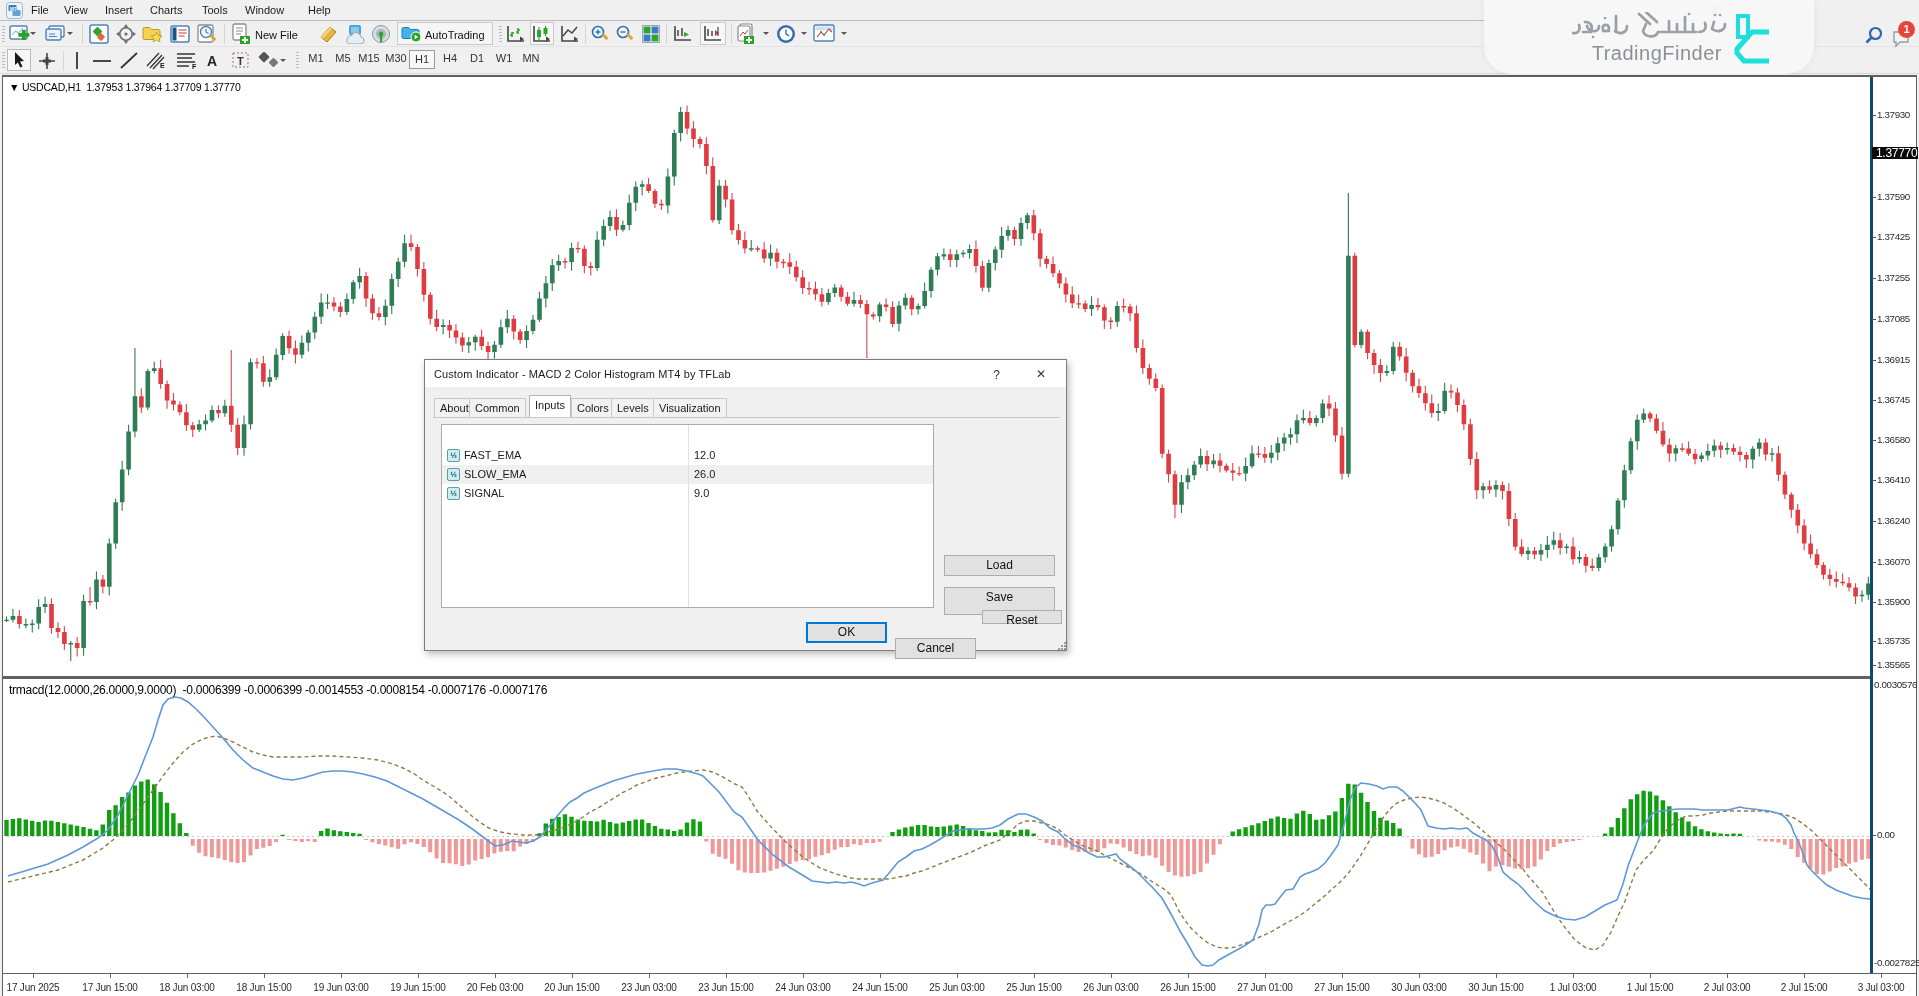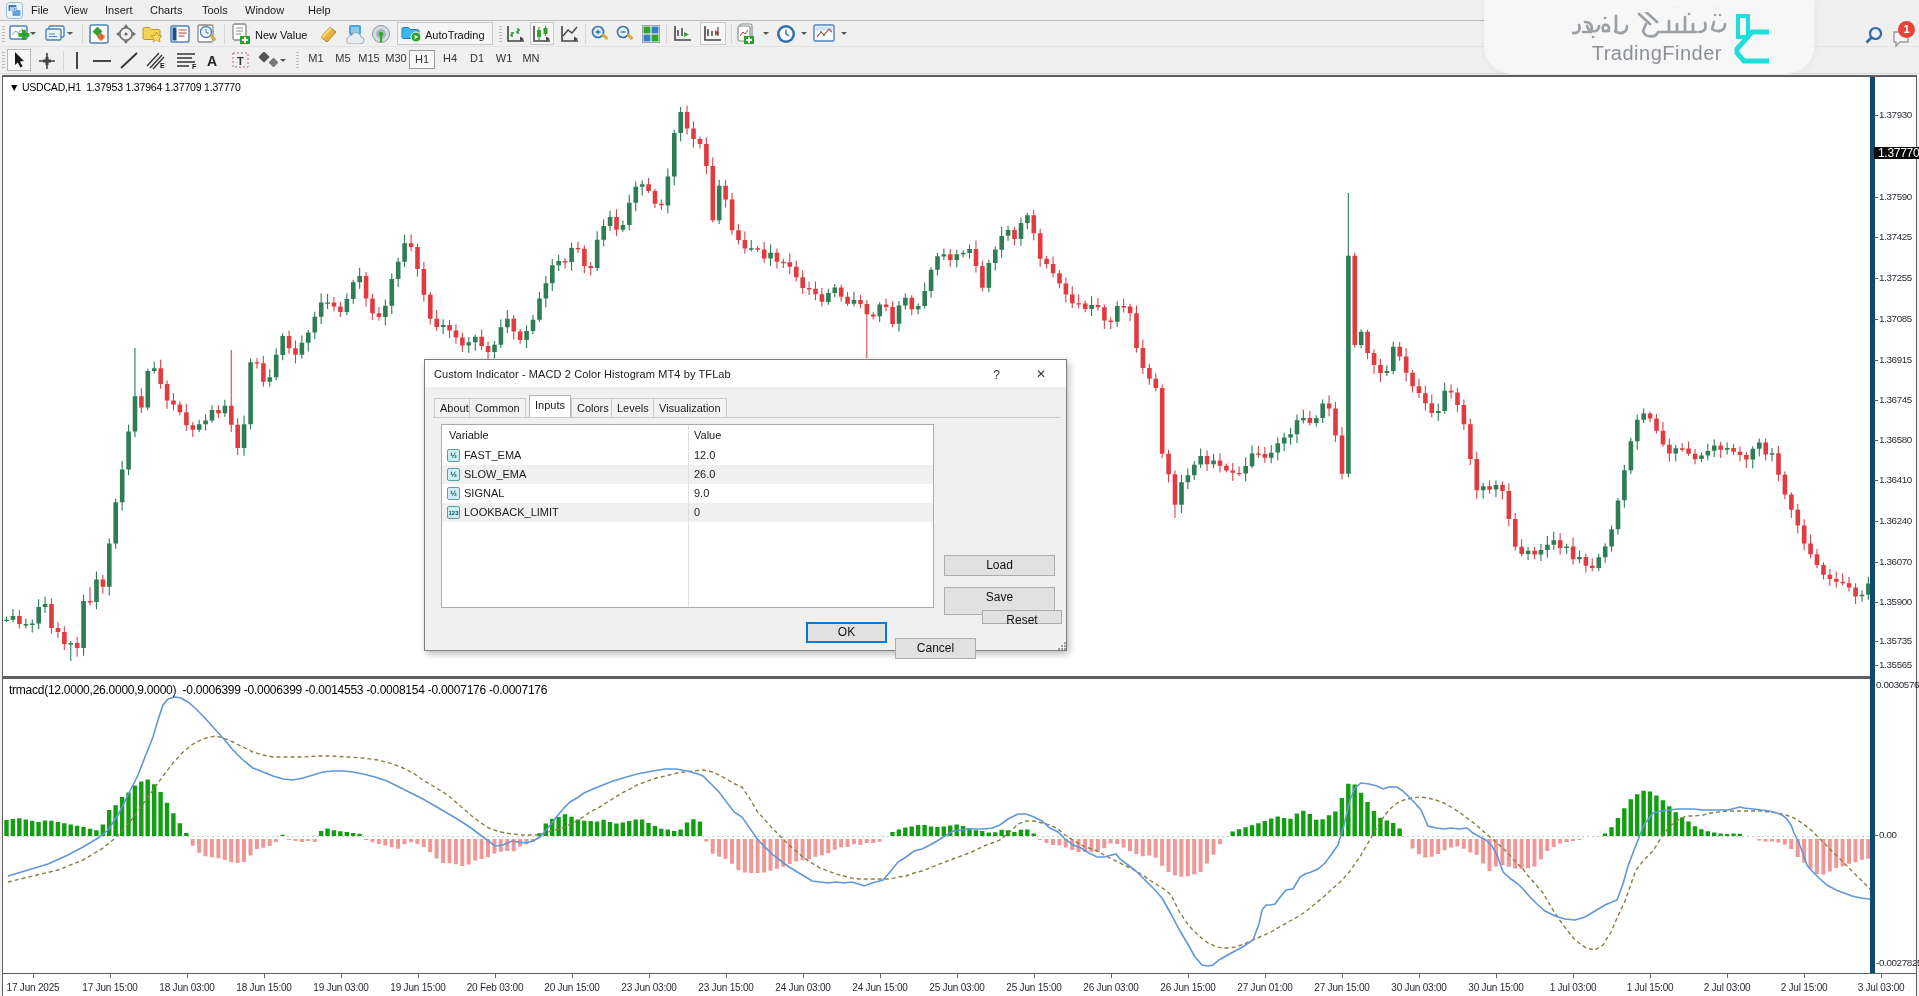--- a/index.html
+++ b/index.html
@@ -9,21 +9,21 @@
 #toolbar2{position:absolute;left:0;top:21px;width:1919px;height:26px;background:#f0f0f0;border-bottom:1px solid #e3e3e3}
 #toolbar3{position:absolute;left:0;top:47px;width:1919px;height:27px;background:#f0f0f0;border-bottom:1px solid #d8d8d8}
 .vsep{position:absolute;top:3px;width:1px;height:20px;background:#d5d5d5}
 .grip{position:absolute;top:5px;width:3px;height:17px;background:repeating-linear-gradient(#bbb 0 1px,#f0f0f0 1px 3px)}
 .tfbtn{position:absolute;top:5px;font-size:11px;color:#333;text-align:center;width:26px}
 .tfsel{border:1px solid #9a9a9a;background:#f8f8f8;height:19px;padding-top:2px;top:3px}
 #chartwin{position:absolute;left:2px;top:75px;width:1915px;height:921px;background:#fff;border:1px solid #5f5f5f;border-top:2px solid #5f5f5f}
 #mainpane{position:absolute;left:0px;top:0px;width:1868px;height:599px;background:#fff;overflow:hidden}
 #macdpane{position:absolute;left:0px;top:599px;width:1868px;height:297px;background:#fff;border-top:3px solid #606060;overflow:hidden}
 #taxis{position:absolute;left:0px;top:896px;width:1913px;height:23px;background:#fff;border-top:1px solid #5f5f5f}
-#paxis{position:absolute;left:1867px;top:0px;width:46px;height:896px;background:#fff;border-left:5px solid #0c4a6e;font-size:9.8px;letter-spacing:-0.35px;color:#2a2a33}
+#paxis{position:absolute;left:1867px;top:0px;width:46px;height:896px;background:#fff;border-left:3px solid #0c4a6e;font-size:9.8px;letter-spacing:-0.35px;color:#2a2a33}
 .pl{position:absolute;left:4px;white-space:nowrap}
 .pl .tick{position:absolute;left:-5px;top:6px;width:4px;height:1px;background:#555}
 .ptag{position:absolute;left:-1px;top:70px;width:46px;height:12px;background:#0a0a0a;color:#fff;font-size:12px;letter-spacing:-0.3px;line-height:12px;padding-left:4px}
 .tl{position:absolute;top:8px;font-size:10px;letter-spacing:-0.2px;color:#2a2a33;width:76px;text-align:center;white-space:nowrap}
 .tt{position:absolute;top:0;width:1px;height:4px;background:#666}
 #symlabel{position:absolute;left:6px;top:4px;font-size:10.5px;letter-spacing:-0.2px;color:#000}
 #macdlabel{position:absolute;left:6px;top:4px;font-size:12px;letter-spacing:-0.25px;color:#000}
 
 #dlg{position:absolute;left:424px;top:359px;width:643px;height:292px;background:#f0f0f0;border:1px solid #7e7e7e;box-shadow:2px 3px 7px rgba(0,0,0,.28);font-size:11px;color:#1a1a1a}
 #dlgtitle{position:absolute;left:0;top:0;width:100%;height:27px;background:#fff}
@@ -118,21 +118,21 @@
       <rect x="13" y="12" width="7" height="3" rx="1.2" transform="rotate(45 16 13)" fill="#d9a93c"></rect>
     </svg>
   <div class="vsep" style="left:224px"></div>
 
   <svg class="abs" style="left:231px;top:2px" width="22" height="22" viewBox="0 0 22 22">
       <rect x="2" y="1" width="13" height="16" rx="1.5" fill="#fff" stroke="#8a8a8a" stroke-width="1.3"></rect>
       <path d="M5 5h7M5 8h7M5 11h5" stroke="#8a8a8a" stroke-width="1"></path>
       <path d="M9 13h10v8H9z" fill="#27a427" rx="2"></path>
       <path d="M11 16h6v2h-6zM13 14h2v6h-2z" fill="#fff"></path>
     </svg>
-  <span class="abs" style="left:255px;top:8px;font-size:11px;color:#111">New Value</span>
+  <span class="abs" style="left:255px;top:8px;font-size:11px;color:#111">New File</span>
 
   <svg class="abs" style="left:318px;top:4px" width="22" height="18" viewBox="0 0 22 18">
       <path d="M3 12L12 2l6 5-9 10z" fill="#e8b33c" stroke="#a87d1e"></path>
       <path d="M3 12l9-10 2 1.5-9 10z" fill="#f6d878"></path>
     </svg>
 
   <svg class="abs" style="left:343px;top:3px" width="22" height="20" viewBox="0 0 22 20">
       <rect x="6" y="1" width="12" height="10" rx="2" fill="#4aa3e0"></rect>
       <rect x="8" y="3" width="8" height="6" fill="#8ec9ec"></rect>
       <path d="M4 16a4.5 4.5 0 014.5-4.5A5 5 0 0118 13a3.5 3.5 0 01-1 7H7a3.5 3.5 0 01-3-4z" fill="#e8edf2" stroke="#9aa7b5"></path>
@@ -432,43 +432,34 @@
     <span class="x">✕</span>
   </div>
   <div class="tab" style="left:9px">About</div>
   <div class="tab" style="left:44px">Common</div>
   <div class="tab tabsel" style="left:104px">Inputs</div>
   <div class="tab" style="left:146px">Colors</div>
   <div class="tab" style="left:186px">Levels</div>
   <div class="tab" style="left:228px">Visualization</div>
   <div id="tabline"></div>
   <div id="tbl">
-    <div class="throw" style="top:1px">
-        <span class="cell1" style="left:7px">Variable</span>
-        <span class="cell2">Value</span>
-      </div>
     <div class="throw" style="top:21px">
         <span class="ricon">½</span>
         <span class="cell1">FAST_EMA</span>
         <span class="cell2">12.0</span>
       </div>
     <div class="throw rowalt" style="top:40px">
         <span class="ricon">½</span>
         <span class="cell1">SLOW_EMA</span>
         <span class="cell2">26.0</span>
       </div>
     <div class="throw" style="top:59px">
         <span class="ricon">½</span>
         <span class="cell1">SIGNAL</span>
         <span class="cell2">9.0</span>
-      </div>
-    <div class="throw rowalt" style="top:78px">
-        <span class="ricon" style="font-size:6px">123</span>
-        <span class="cell1">LOOKBACK_LIMIT</span>
-        <span class="cell2">0</span>
       </div>
     <div id="colsep"></div>
   </div>
   <div class="btn" style="left:519px;top:195px;width:111px;height:21px;line-height:19px">Load</div>
   <div class="btn" style="left:519px;top:227px;width:111px;height:28px;line-height:19px">Save</div>
   <div class="btn btnblue" style="left:381px;top:262px;width:81px;height:21px;line-height:17px">OK</div>
   <div class="btn" style="left:470px;top:278px;width:81px;height:21px;line-height:19px">Cancel</div>
   <div class="btn" style="left:557px;top:250px;width:80px;height:14px;line-height:19px">Reset</div>
   <svg class="abs" style="left:633px;top:282px" width="8" height="8" viewBox="0 0 8 8">
       <g fill="#9a9a9a">

